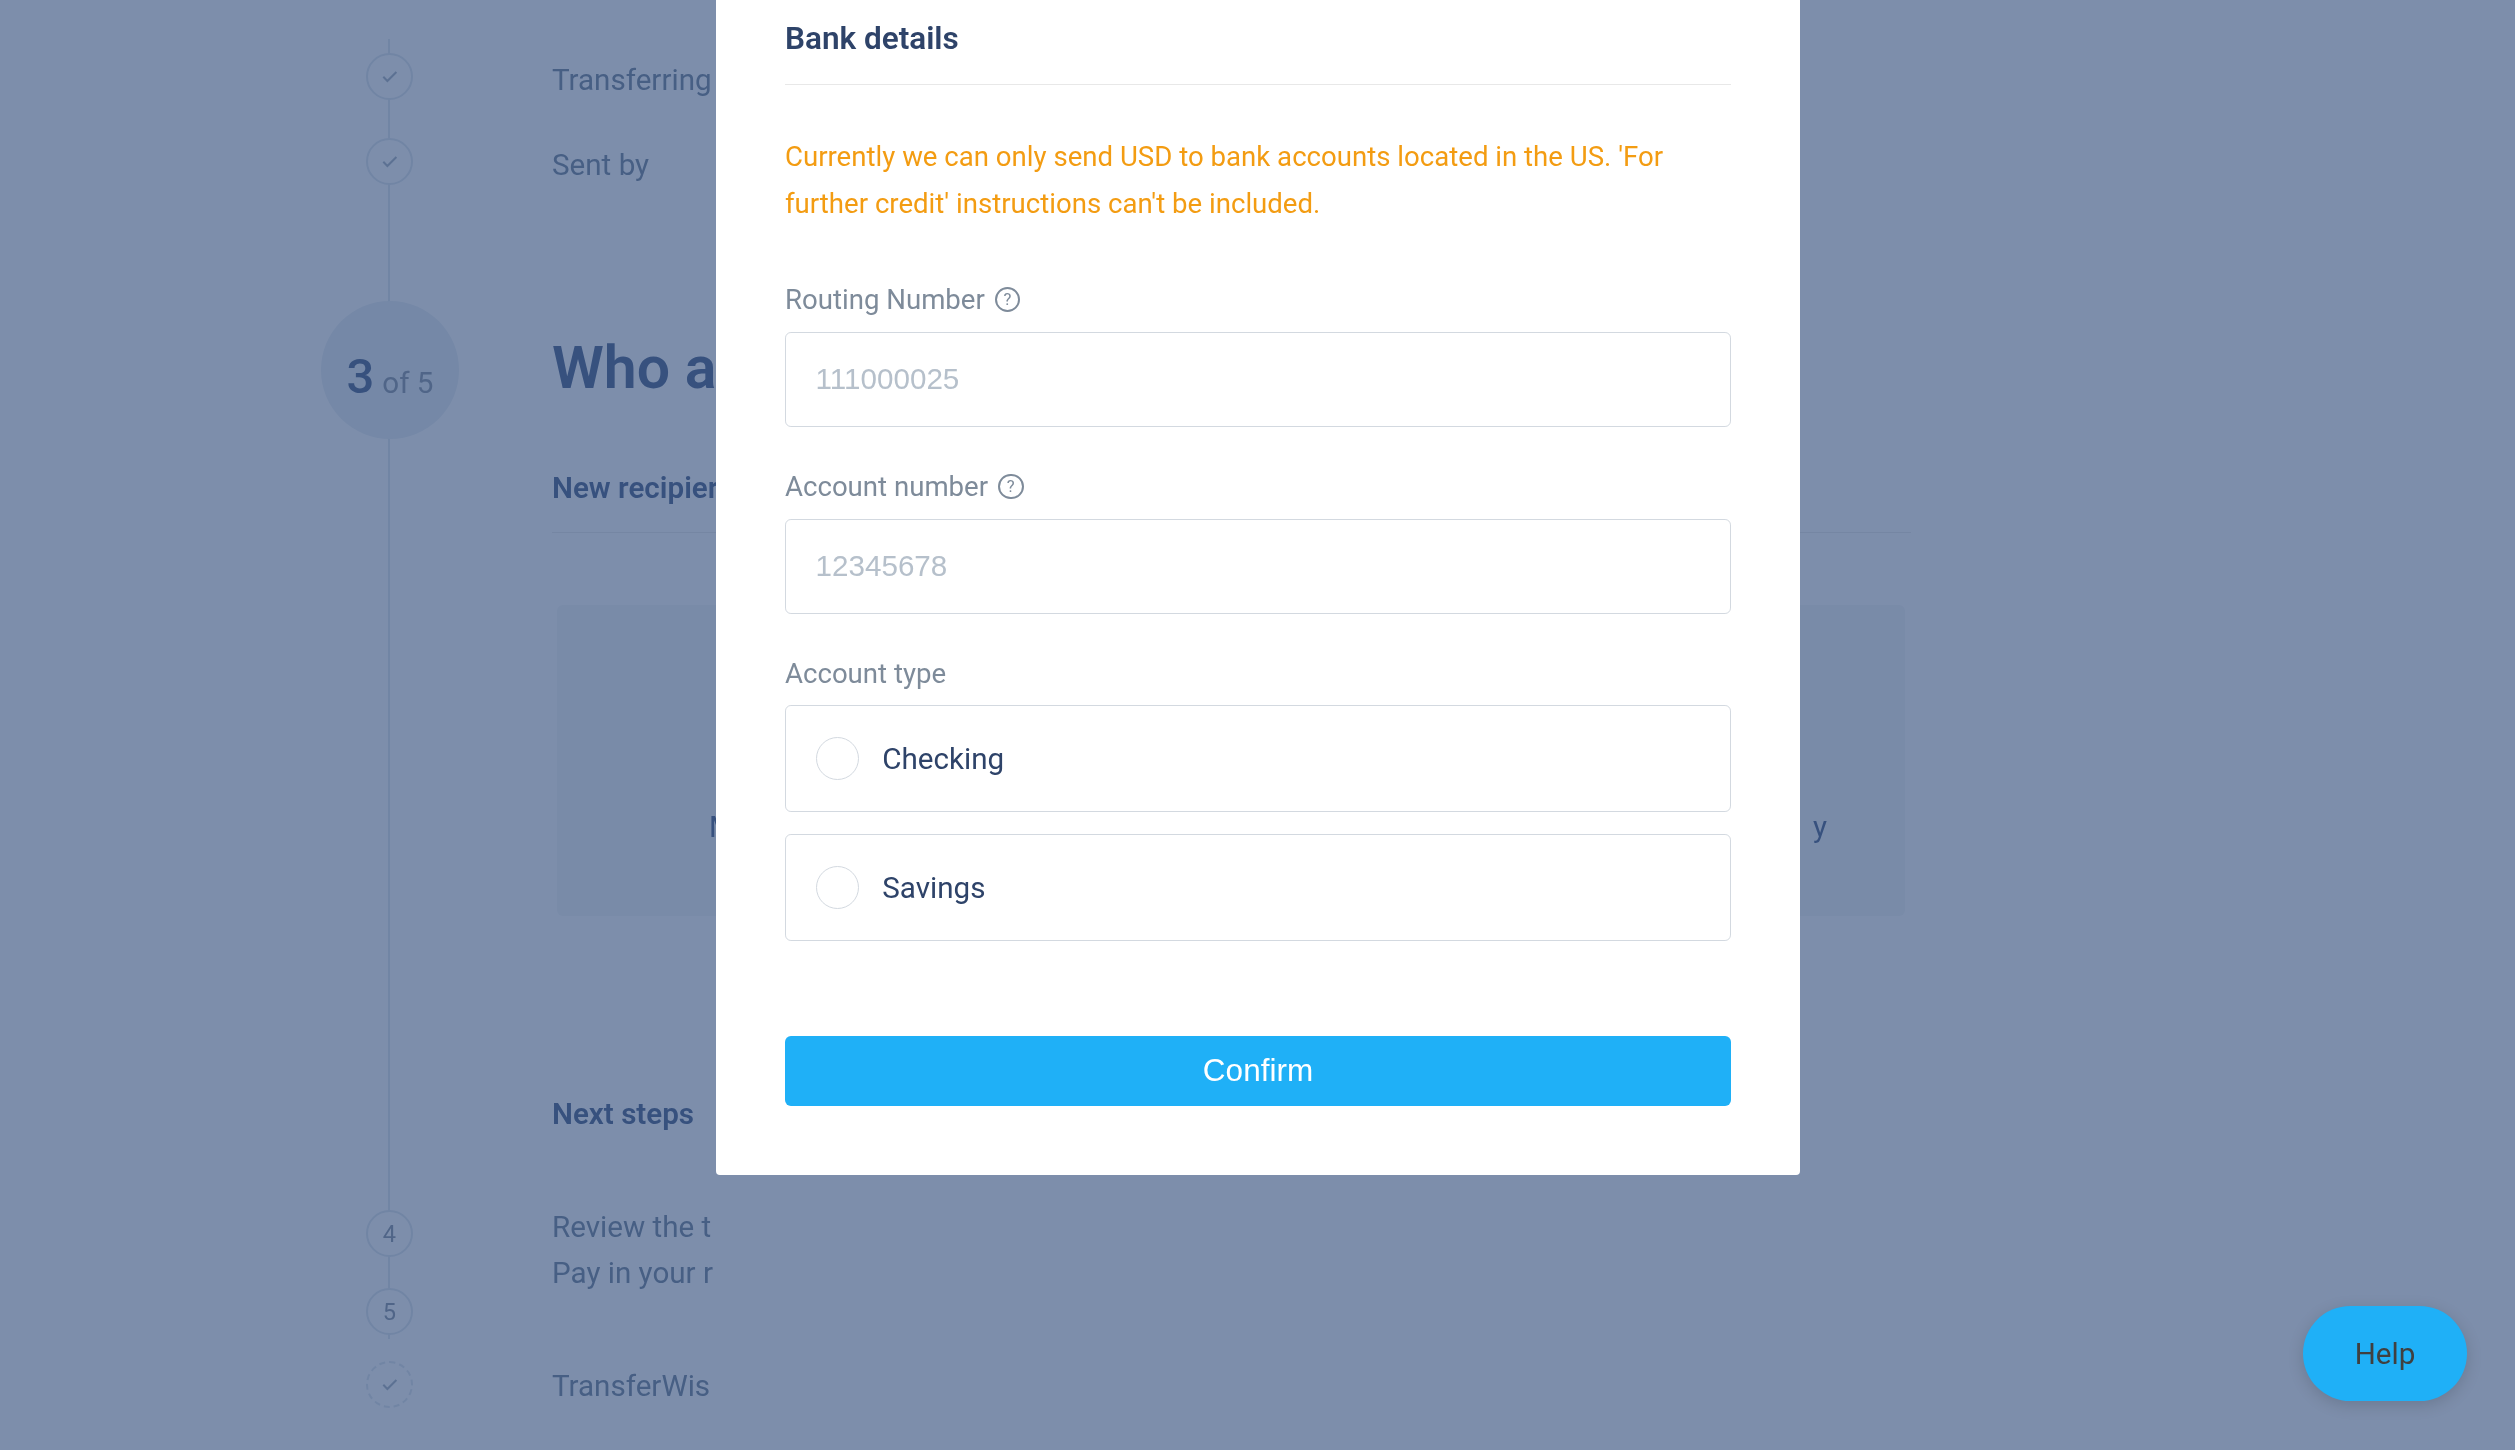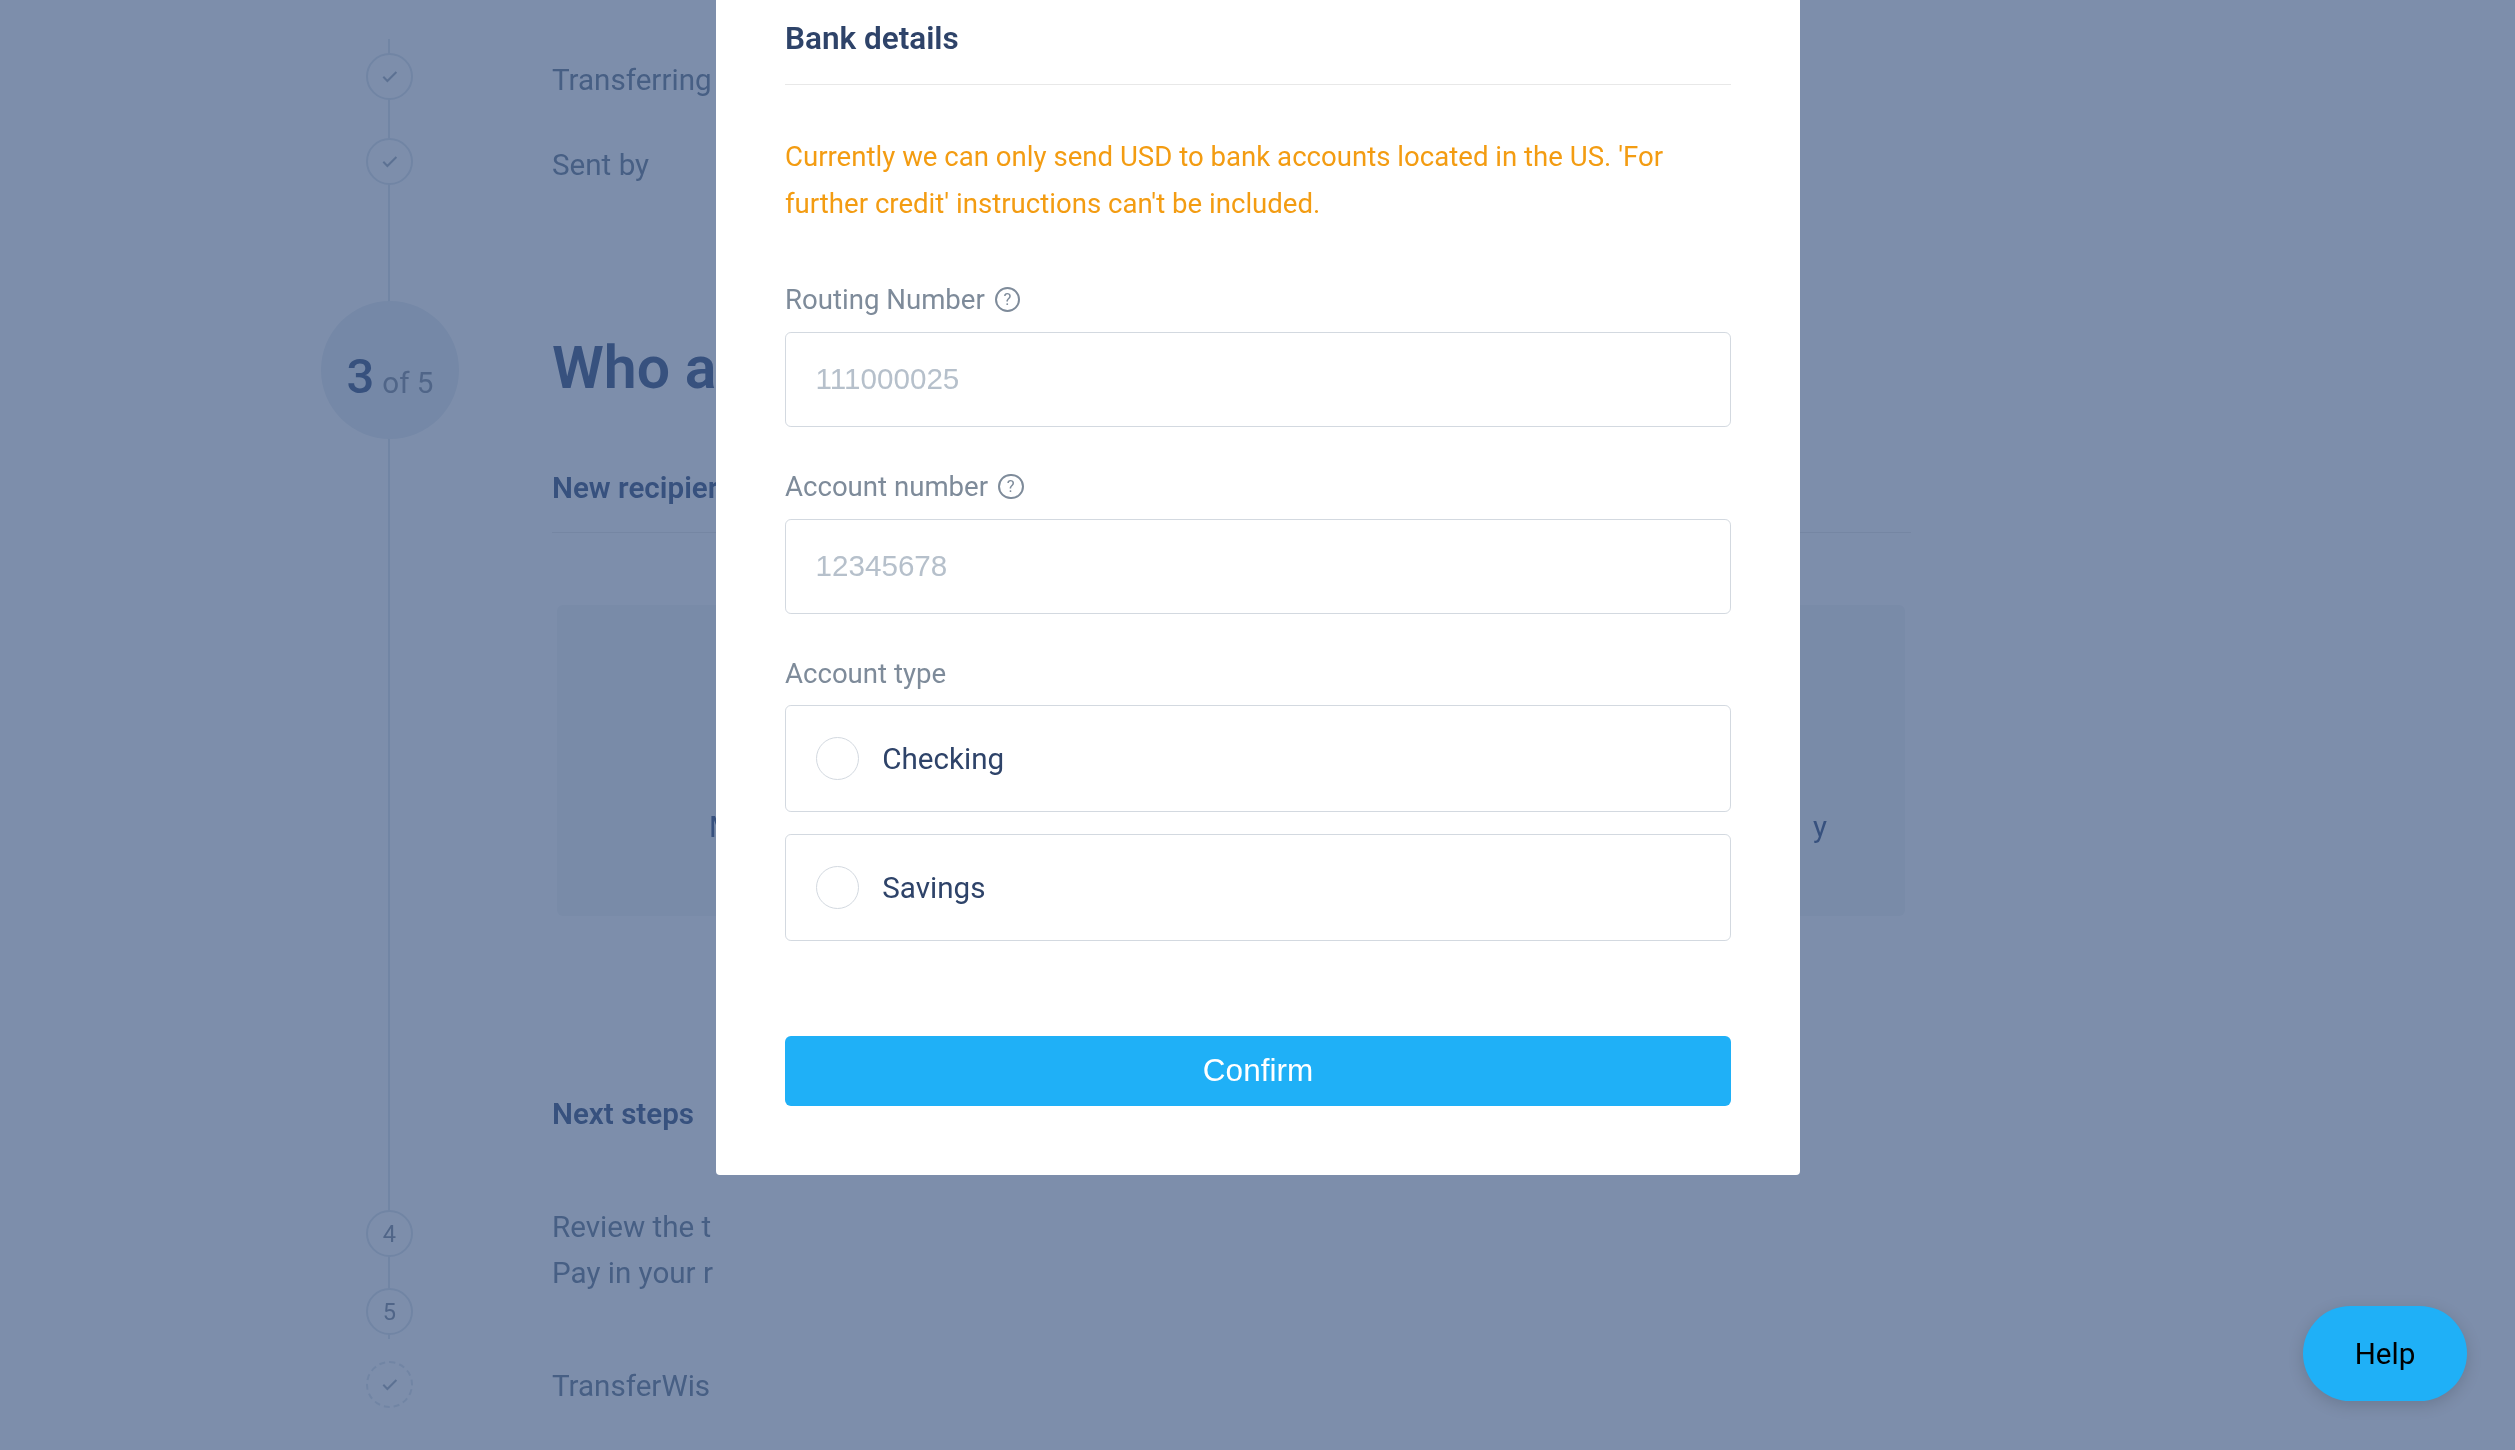--- a/index.html
+++ b/index.html
@@ -315,21 +315,21 @@
       position: absolute;
       right: 49px;
       bottom: 49px;
       width: 164px;
       height: 95px;
       background: #1fb0f7;
       border-radius: 49px;
       display: flex;
       align-items: center;
       justify-content: center;
-      color: #000000;
+      color: #404040;
       font-size: 29.6px;
       cursor: pointer;
       z-index: 30;
       box-shadow: 0 3.9px 15.8px rgba(0,0,0,0.15);
     }
     
     .cursor-blink {
       display: inline-block;
       width: 1px;
       height: 45px;

